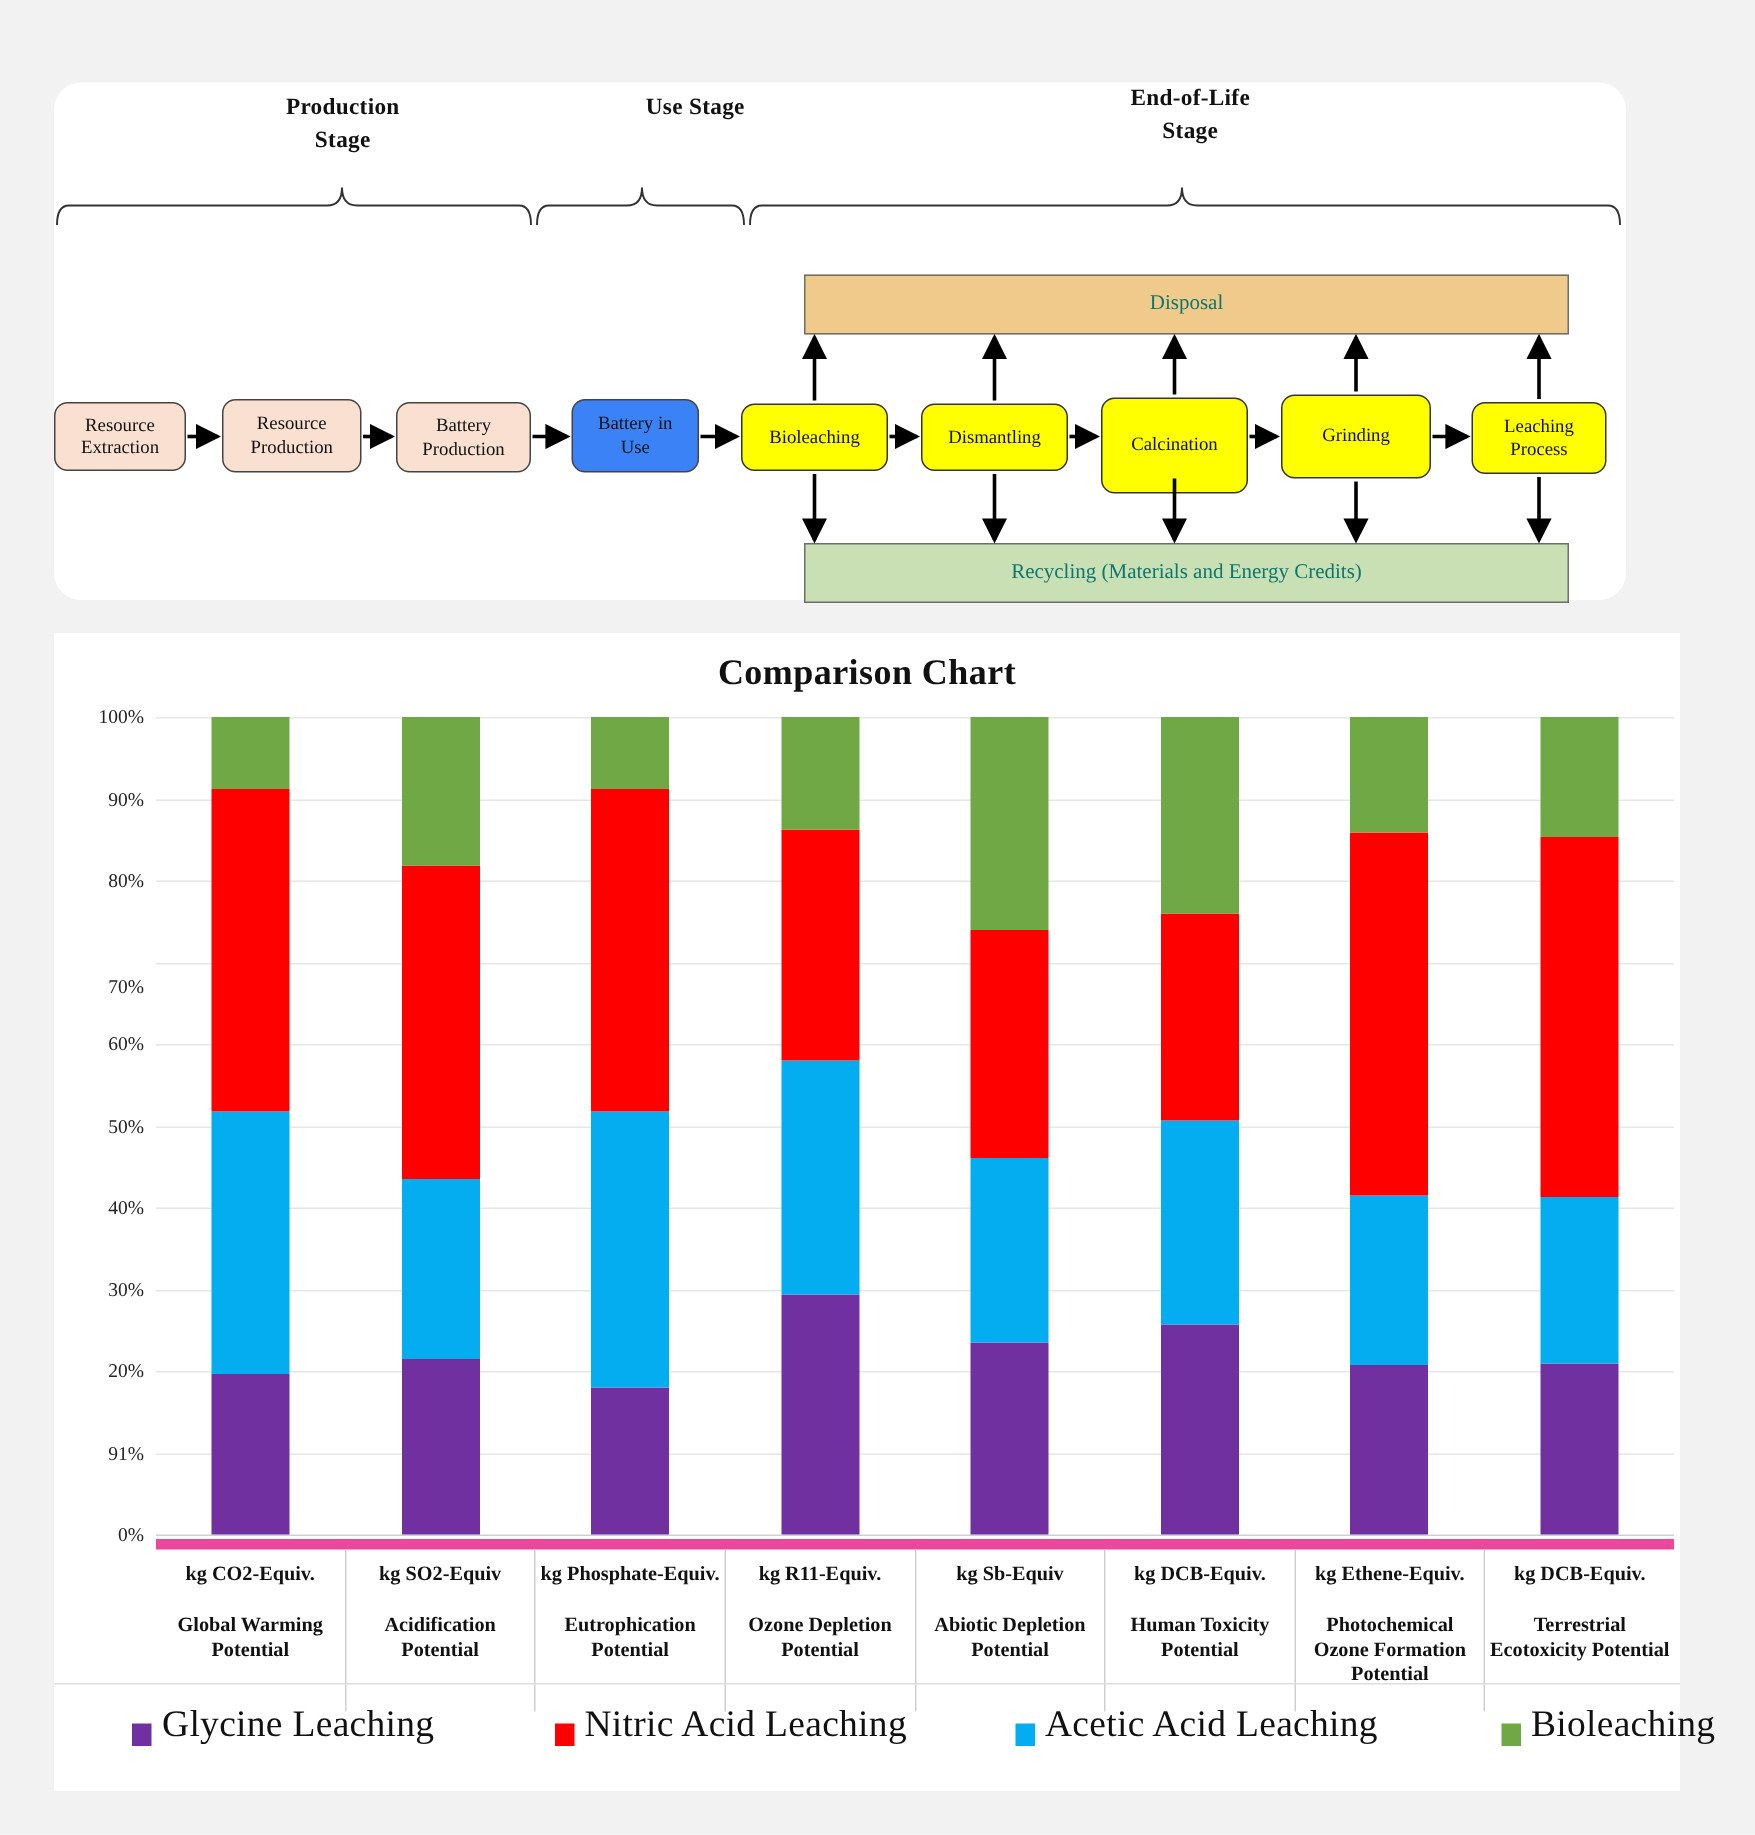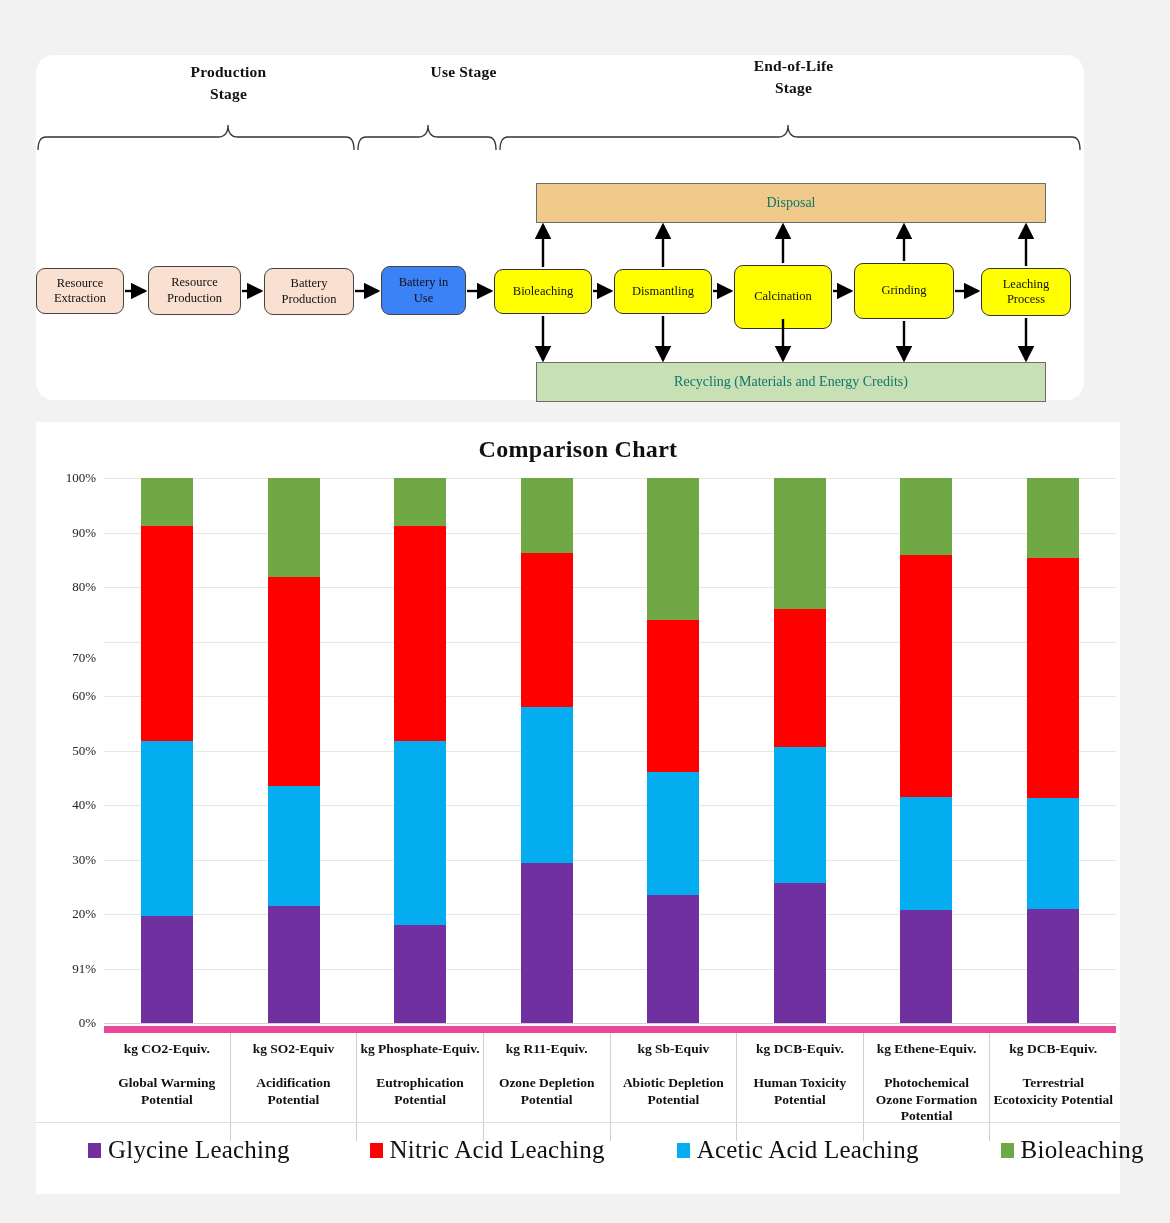--- a/index.html
+++ b/index.html
@@ -84,21 +84,21 @@
     padding:8px 2px 4px;text-align:center;
   }
   .xcell:last-child{border-right:none;}
   .xunit{font-size:13.5px;font-weight:bold;color:#111;line-height:1.2;}
   .xcat{font-size:13.5px;font-weight:bold;color:#111;line-height:1.22;margin-top:18px;}
 
   .legend{
     position:absolute;left:0;top:700px;width:1084px;height:54px;
     display:flex;align-items:center;border-top:1px solid #dedede;
   }
-  .legend-item{display:flex;align-items:center;gap:7px;}
+  .legend-item{display:flex;align-items:flex-end;gap:7px;}
   .legend-swatch{width:13px;height:15px;display:inline-block;}
   .legend-text{font-size:25px;color:#111;letter-spacing:.2px;white-space:nowrap;}
   .lg0{margin-left:52px;}
   .lg1{margin-left:72px;}
   .lg2{margin-left:80px;}
   .lg3{margin-left:82px;}
 </style>
 </head>
 <body>
 

